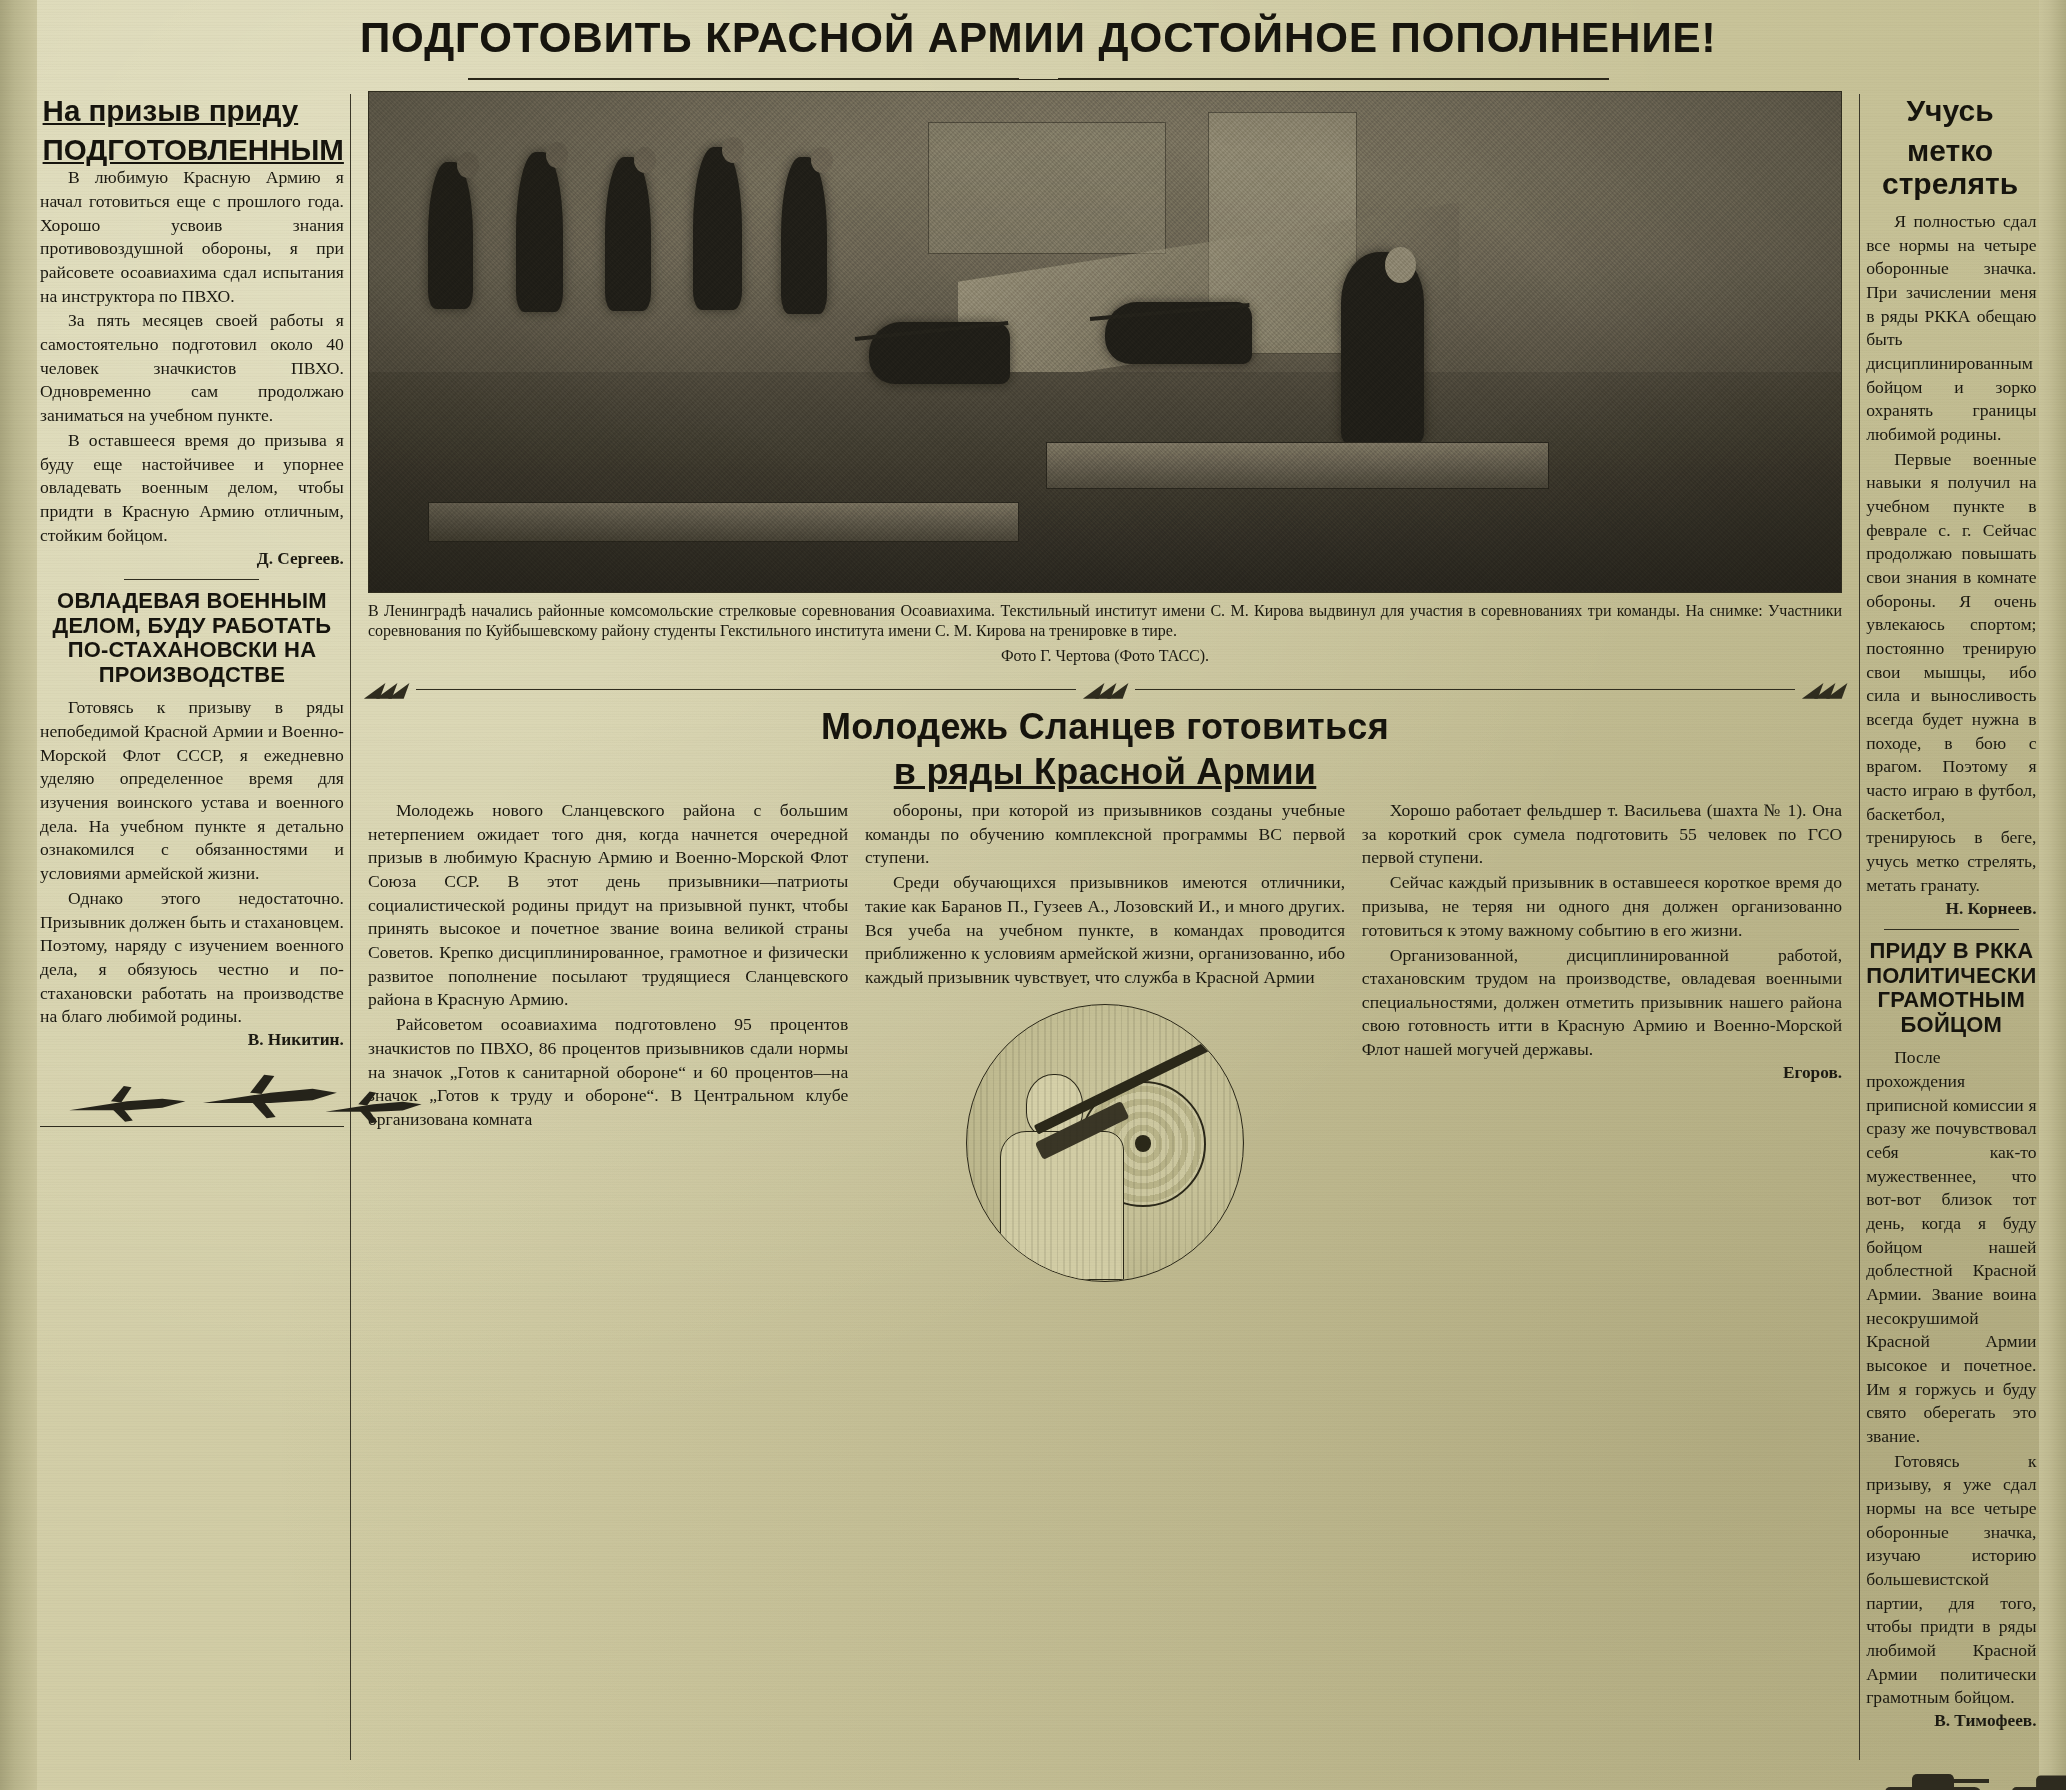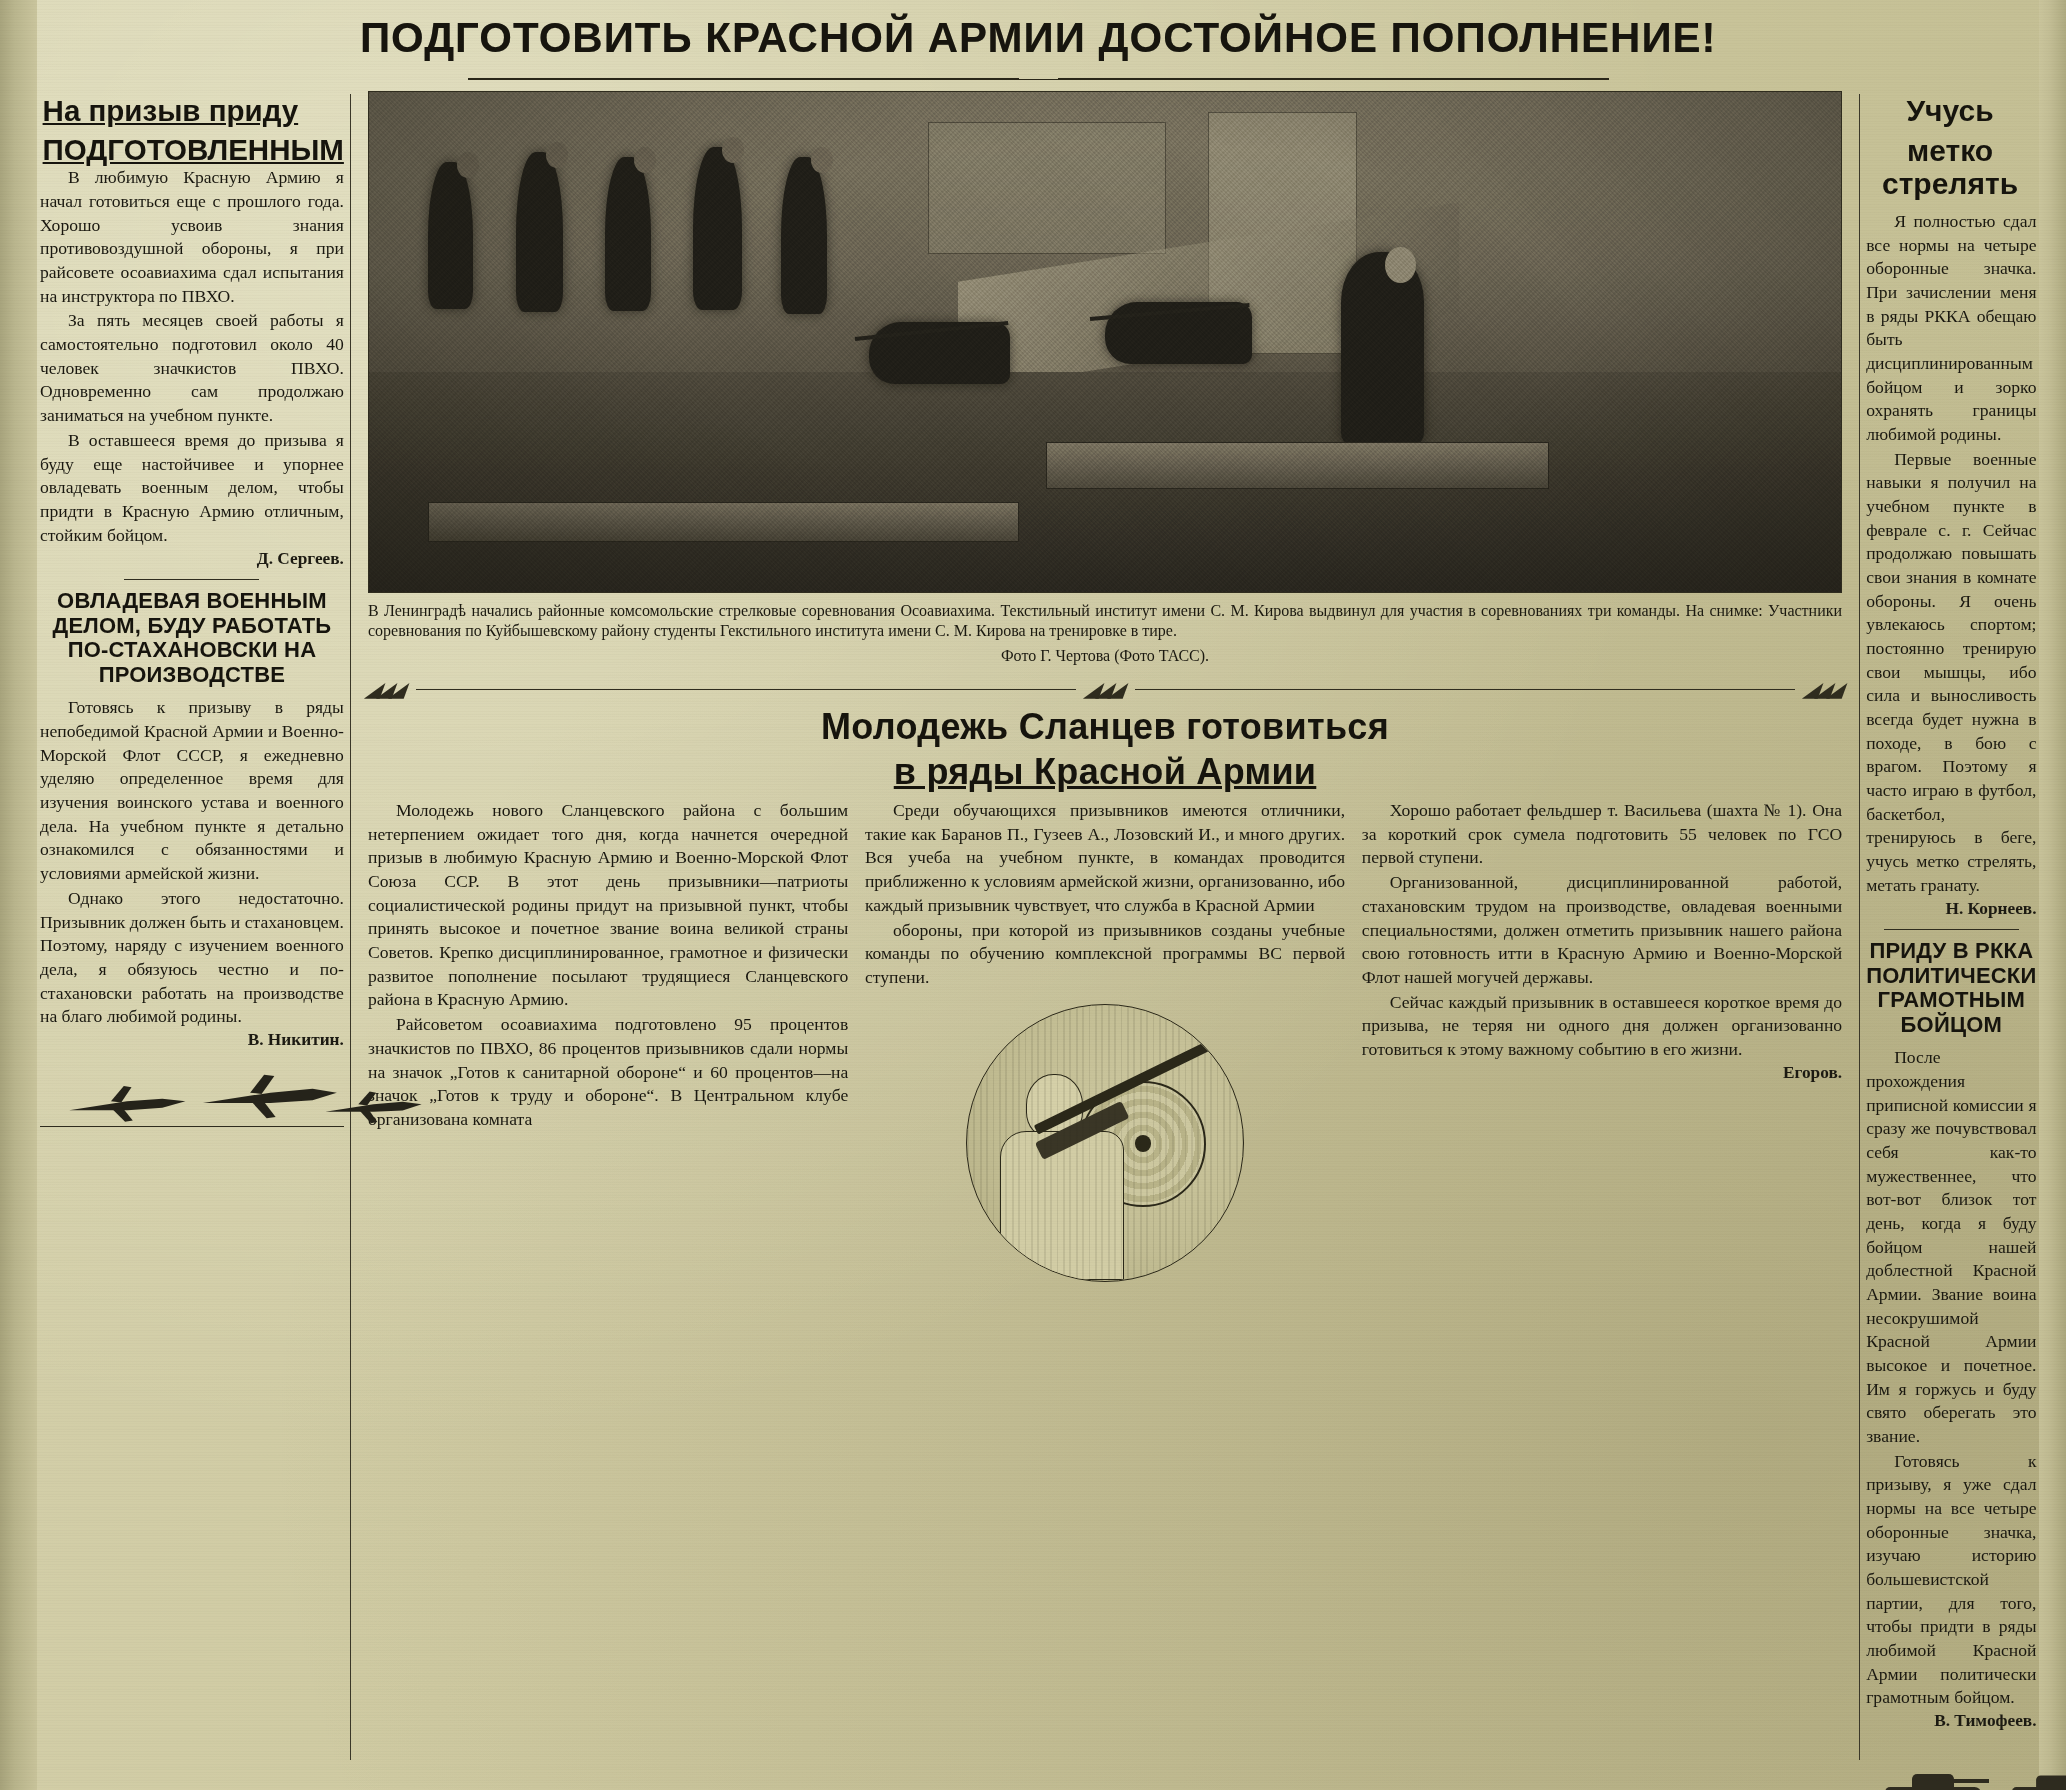--- a/index.html
+++ b/index.html
@@ -460,37 +460,37 @@
 
         <div class="three-col">
           <div class="c">
             <div class="body-text">
               <p>Молодежь нового Сланцевского района с большим нетерпением ожидает того дня, когда начнется очередной призыв в любимую Красную Армию и Военно-Морской Флот Союза ССР. В этот день призывники—патриоты социалистической родины придут на призывной пункт, чтобы принять высокое и почетное звание воина великой страны Советов. Крепко дисциплинированное, грамотное и физически развитое пополнение посылают трудящиеся Сланцевского района в Красную Армию.</p>
               <p>Райсоветом осоавиахима подготовлено 95 процентов значкистов по ПВХО, 86 процентов призывников сдали нормы на значок „Готов к санитарной обороне“ и 60 процентов—на значок „Готов к труду и обороне“. В Центральном клубе организована комната</p>
             </div>
           </div>
           <div class="c">
             <div class="body-text">
+              <p>обороны, при которой из призывников созданы учебные команды по обучению комплексной программы ВС первой ступени.</p>
               <p>Среди обучающихся призывников имеются отличники, такие как Баранов П., Гузеев А., Лозовский И., и много других. Вся учеба на учебном пункте, в командах проводится приближенно к условиям армейской жизни, организованно, ибо каждый призывник чувствует, что служба в Красной Армии</p>
-              <p>обороны, при которой из призывников созданы учебные команды по обучению комплексной программы ВС первой ступени.</p>
             </div>
             <div class="emblem">
               <div class="ring"></div>
               <div class="shooter-head"></div>
               <div class="shooter-body"></div>
               <div class="gun2"></div>
               <div class="gun"></div>
               <div class="hatch"></div>
             </div>
           </div>
           <div class="c">
             <div class="body-text">
               <p>Хорошо работает фельдшер т. Васильева (шахта № 1). Она за короткий срок сумела подготовить 55 человек по ГСО первой ступени.</p>
+              <p>Сейчас каждый призывник в оставшееся короткое время до призыва, не теряя ни одного дня должен организованно готовиться к этому важному событию в его жизни.</p>
               <p>Организованной, дисциплинированной работой, стахановским трудом на производстве, овладевая военными специальностями, должен отметить призывник нашего района свою готовность итти в Красную Армию и Военно-Морской Флот нашей могучей державы.</p>
-              <p>Сейчас каждый призывник в оставшееся короткое время до призыва, не теряя ни одного дня должен организованно готовиться к этому важному событию в его жизни.</p>
             </div>
             <div class="sig">Егоров.</div>
           </div>
         </div>
       </div>
 
       <div class="vrule"></div>
 
       <div class="col-right">
 

